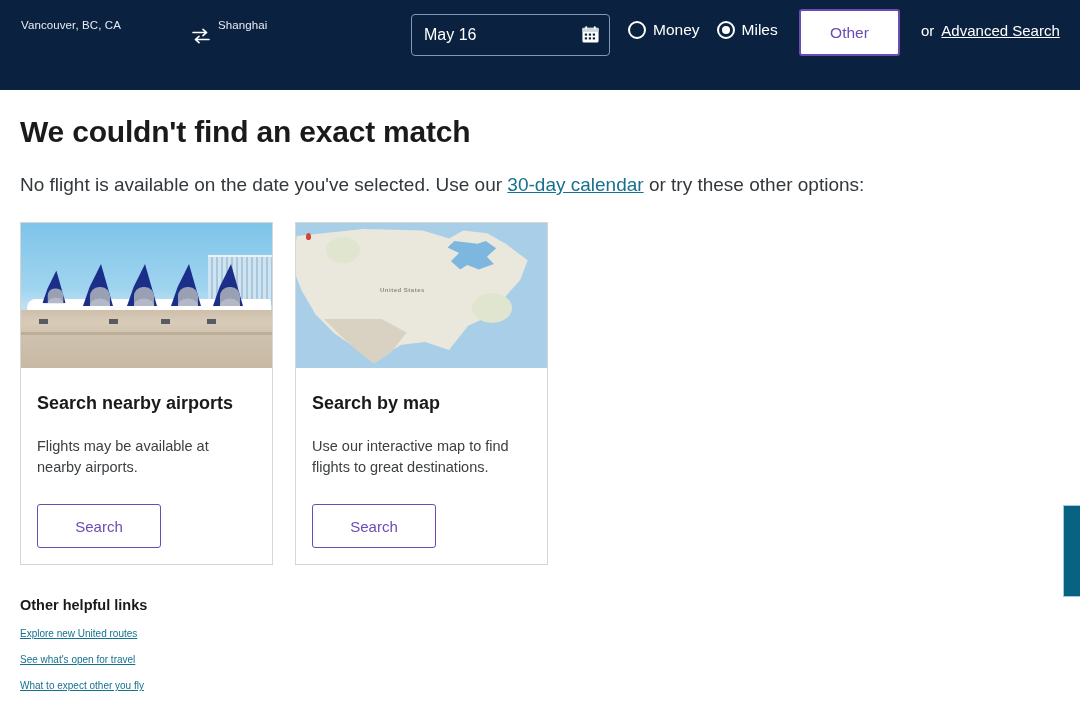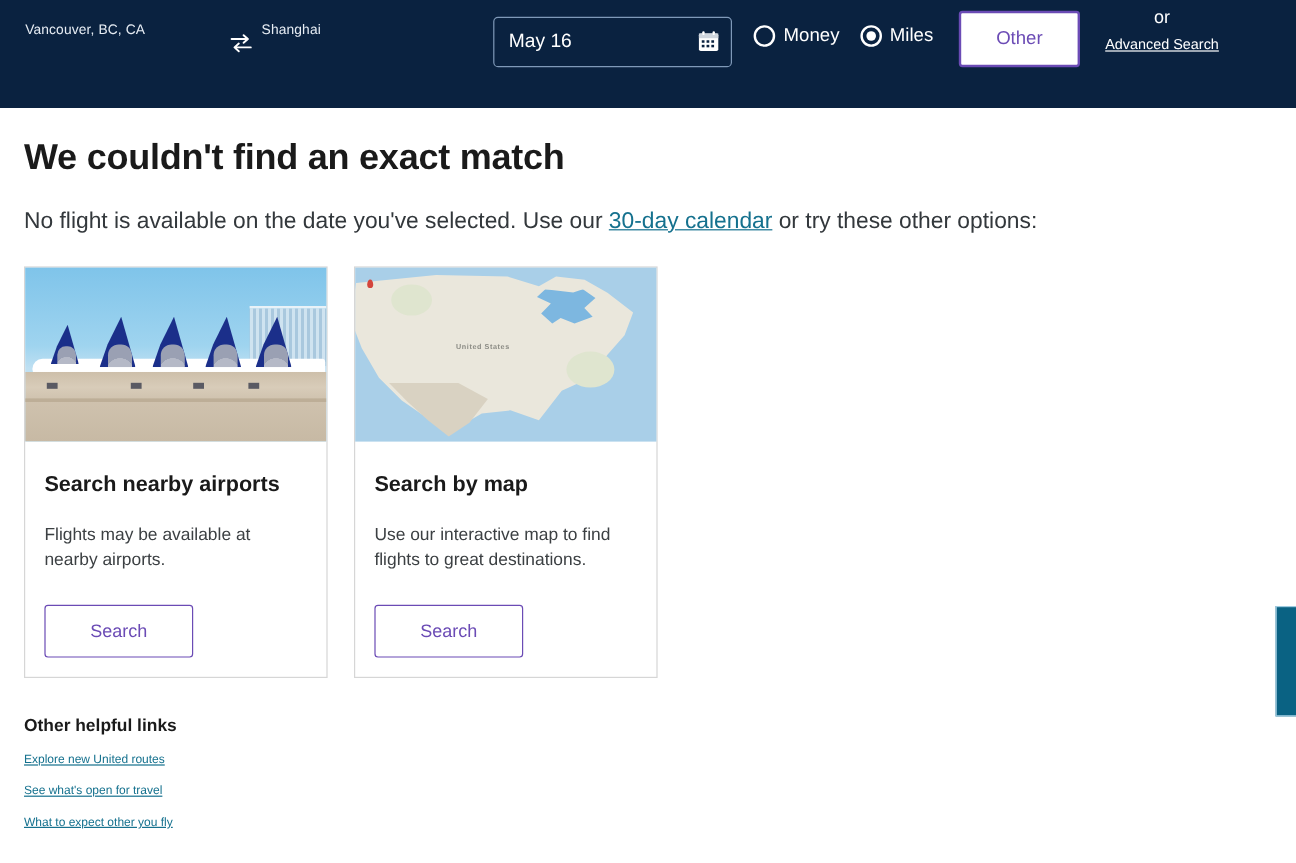--- a/index.html
+++ b/index.html
@@ -130,31 +130,30 @@
     border-radius: 3px;
     color: #6b4bb5;
     font-size: 15.5px;
     font-family: "Liberation Sans", sans-serif;
     cursor: pointer;
   }
 
   #advanced-search-wrap {
     position: absolute;
     left: 921px;
-    top: 6px;
-    display: flex;
-    align-items: center;
+    top: 22px;
+    display: flex;
+    align-items: flex-start;
     gap: 7px;
     white-space: nowrap;
-    flex-direction: column;
   }
   #or-text { color: #ffffff; font-size: 15px; }
   #advanced-search-link {
     color: #ffffff;
-    font-size: 12px;
+    font-size: 15px;
     text-decoration: underline;
     cursor: pointer;
   }
 
   
   #main {
     position: relative;
     padding: 0 20px;
   }
 

